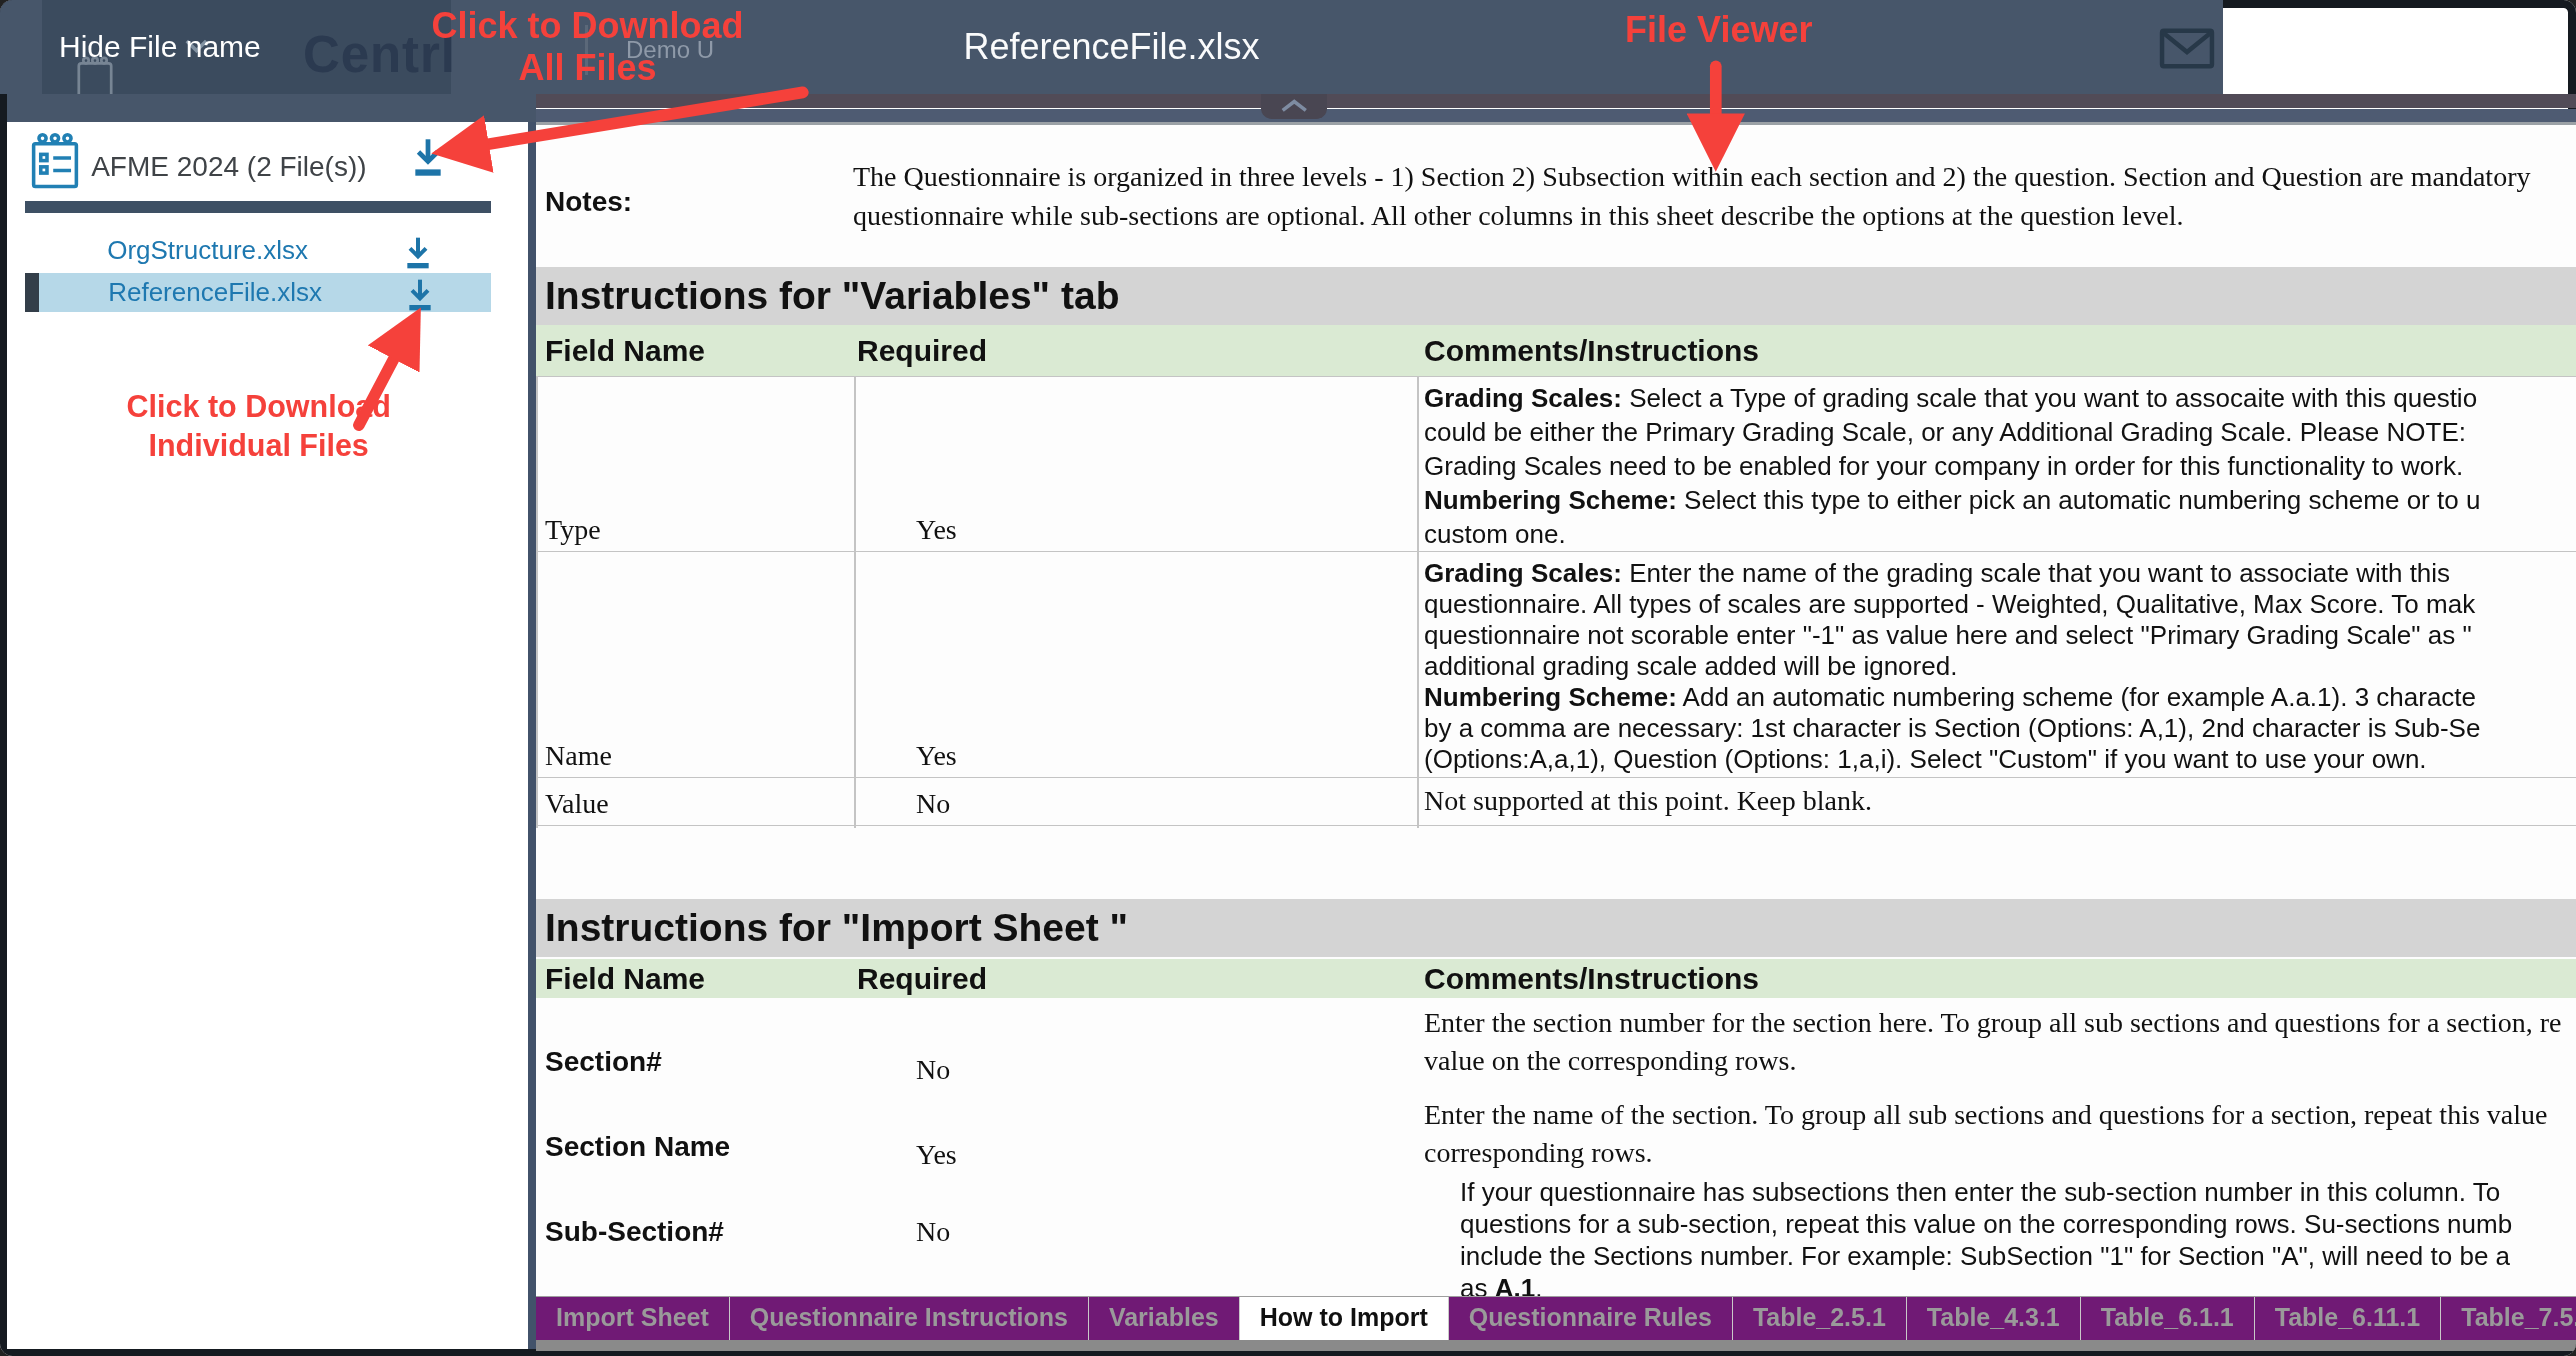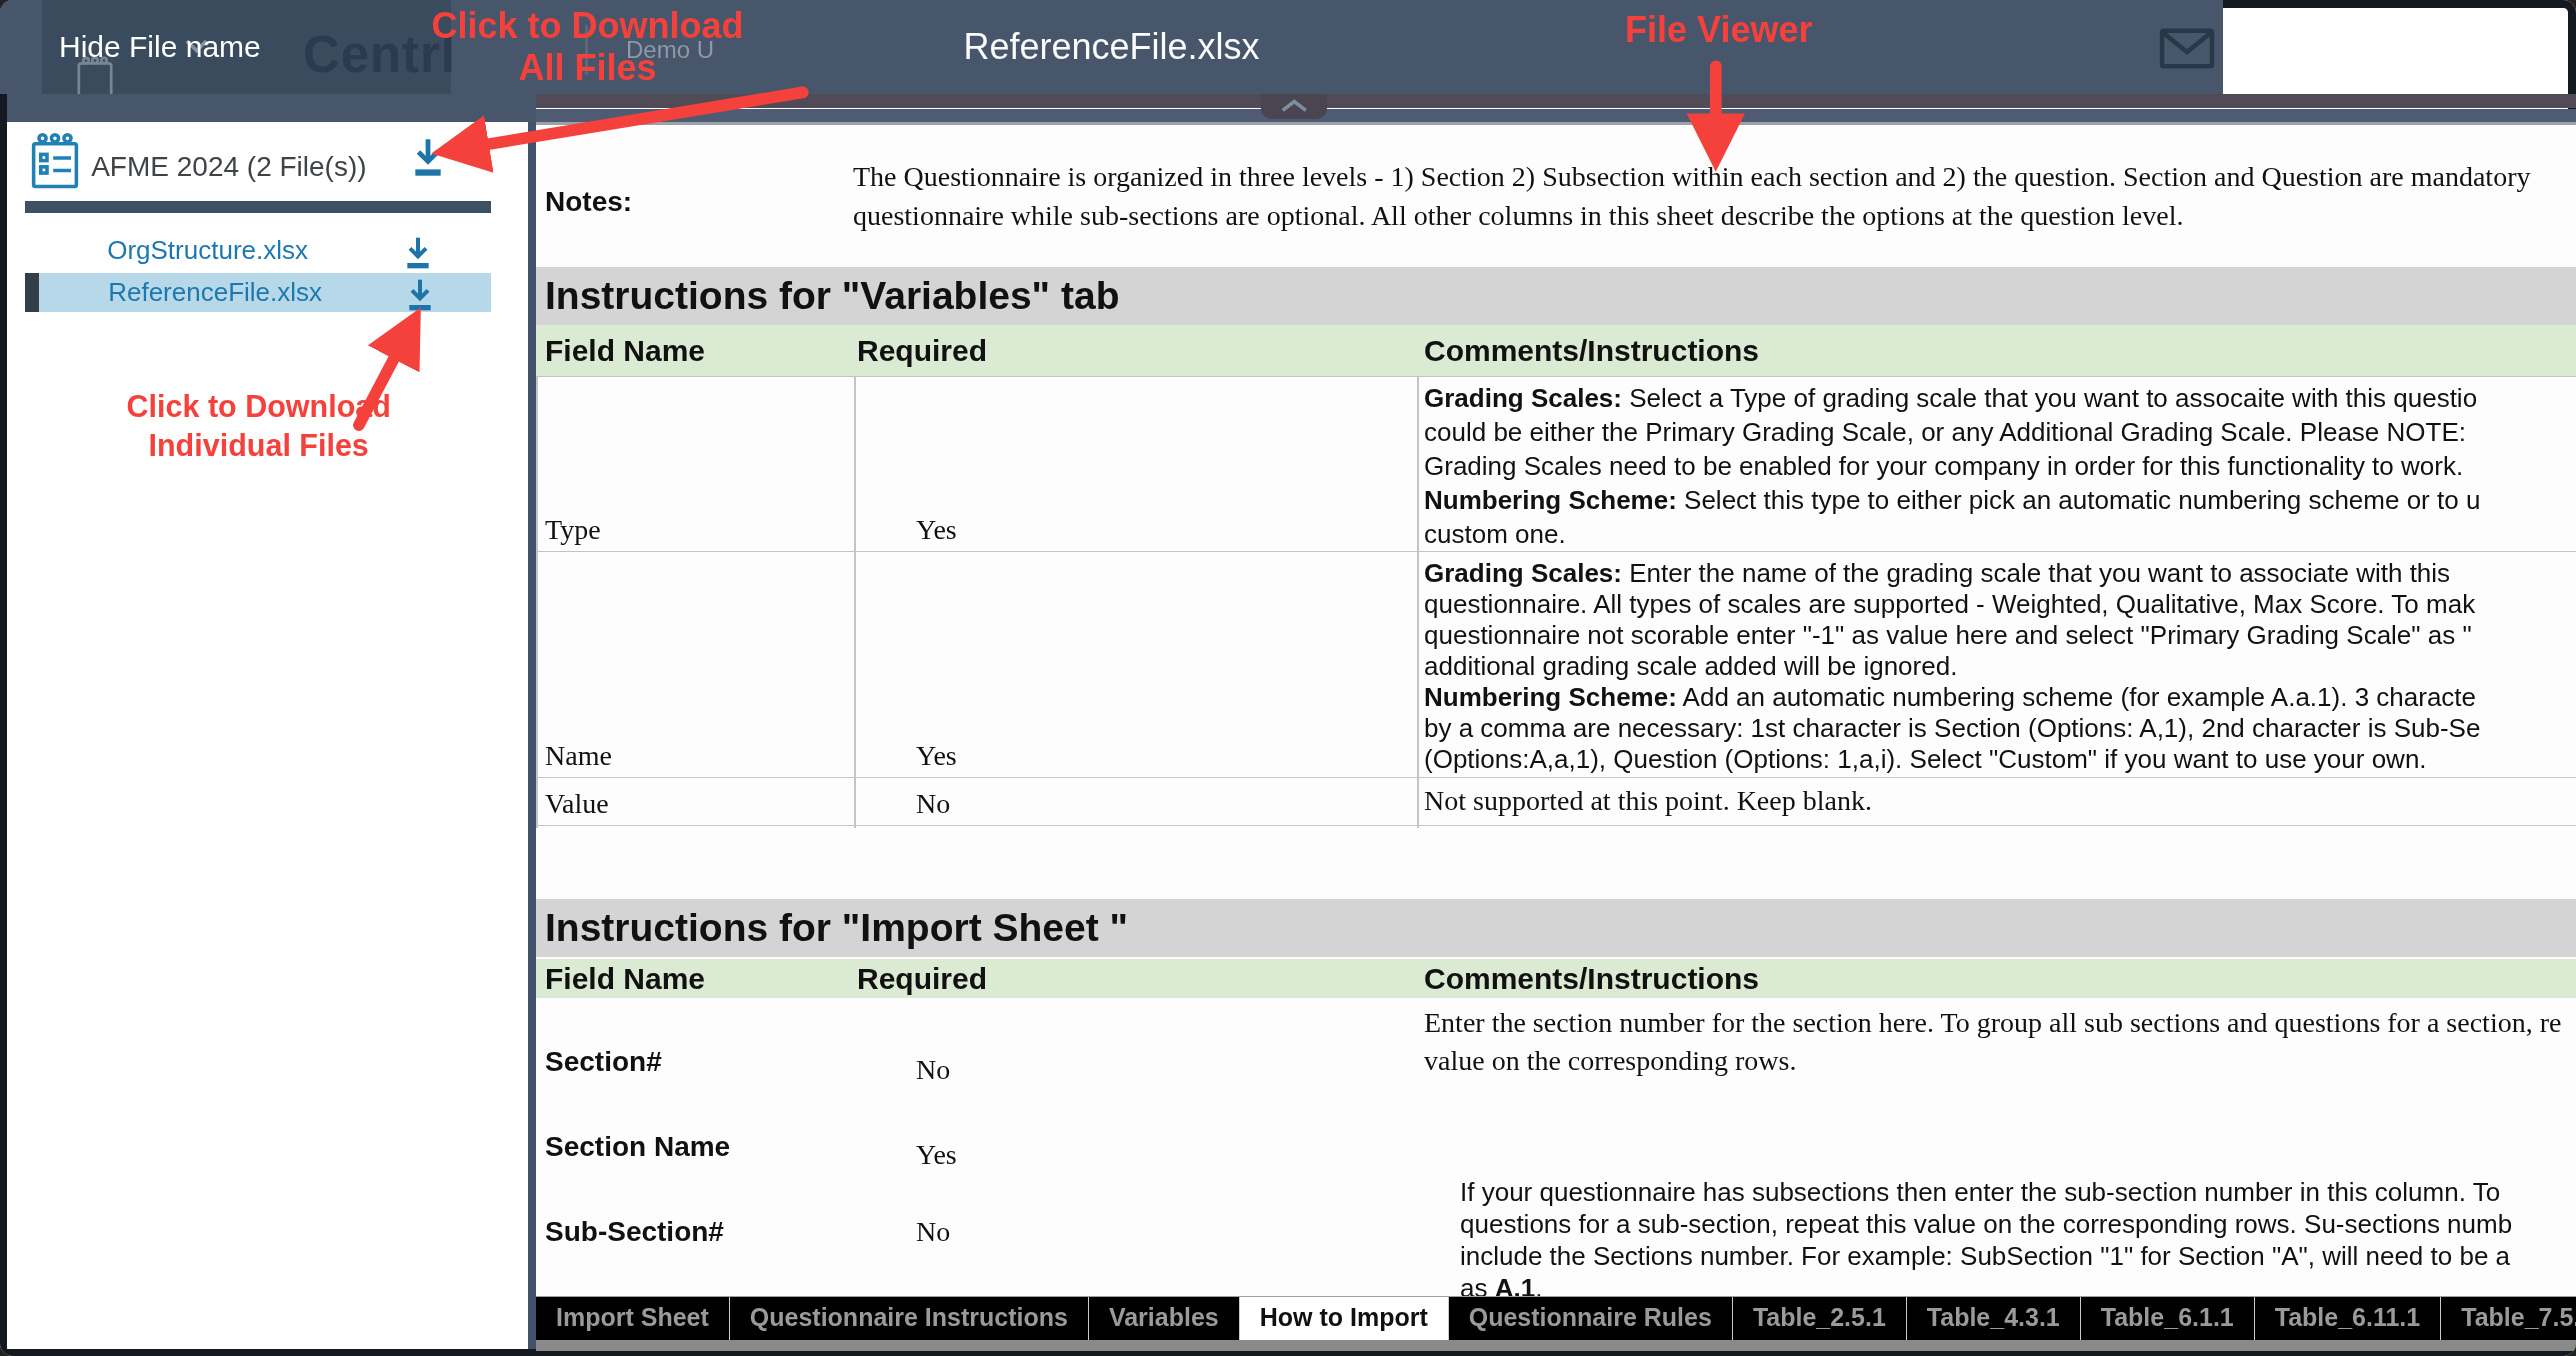--- a/index.html
+++ b/index.html
@@ -90,21 +90,21 @@
   .row-imp1{top:874px;height:92px;}
   .row-imp2{top:966px;height:85px;}
   .row-imp3{top:1051px;height:120px;}
   .fcell.bold{font-family:"Liberation Sans",sans-serif;font-weight:bold;bottom:12.6px;}
   .row-imp3 .fcell.bold{bottom:48px;}
   .row-imp3 .rcell{bottom:48px;}
   .ccell.serifc{font-family:"Liberation Serif",serif;font-size:28px;line-height:38px;top:5.4px;}
   .row-imp3 .ccell{top:0;line-height:32px;margin-left:36px;}
 
   
-  .tabbar{left:536px;top:1296px;width:2040px;height:44px;background:#000000;border-top:1.8px solid #9e9e9e;
+  .tabbar{left:536px;top:1296px;width:2040px;height:44px;background:#701a75;border-top:1.8px solid #9e9e9e;
     display:flex;overflow:hidden;z-index:6;}
   .tab{padding:0 20px;line-height:40px;font-weight:bold;font-size:25px;color:#9a9a9a;
     border-right:1.8px solid #c9c9c9;white-space:nowrap;cursor:pointer;}
   .tab.active{color:#101010;background:#fff;}
   .tabstrip{left:536px;top:1340px;width:2040px;height:10.8px;background:#8a8a8a;}
 
   .arrows{left:0;top:0;width:2576px;height:1356px;pointer-events:none;z-index:50;}
 </style>
 </head>
 <body>
@@ -270,20 +270,22 @@
 
     <div class="abs trow row-imp1">
       <span class="fcell bold">Section#</span>
       <span class="rcell serif">No</span>
       <span class="ccell serifc pre">Enter the section number for the section here. To group all sub sections and questions for a section, re
 value on the corresponding rows.</span>
     </div>
     <div class="abs trow row-imp2">
       <span class="fcell bold">Section Name</span>
       <span class="rcell serif">Yes</span>
+      <span class="ccell serifc pre">Enter the name of the section. To group all sub sections and questions for a section, repeat this value
+corresponding rows.</span>
     </div>
     <div class="abs trow row-imp3">
       <span class="fcell bold">Sub-Section#</span>
       <span class="rcell serif">No</span>
       <span class="ccell pre">If your questionnaire has subsections then enter the sub-section number in this column. To
 questions for a sub-section, repeat this value on the corresponding rows. Su-sections numb
 include the Sections number. For example: SubSection "1" for Section "A", will need to be a
 as <b>A.1</b>.</span>
     </div>
   </div>

